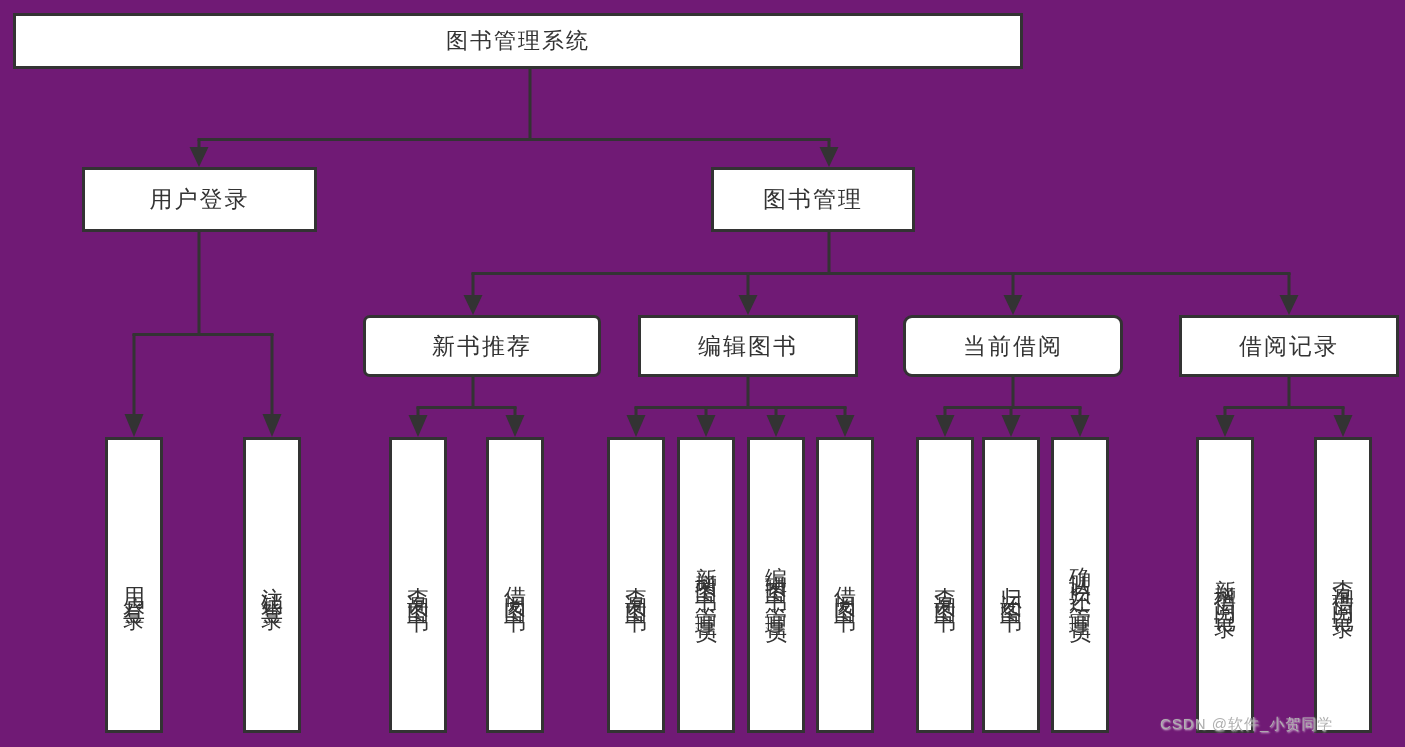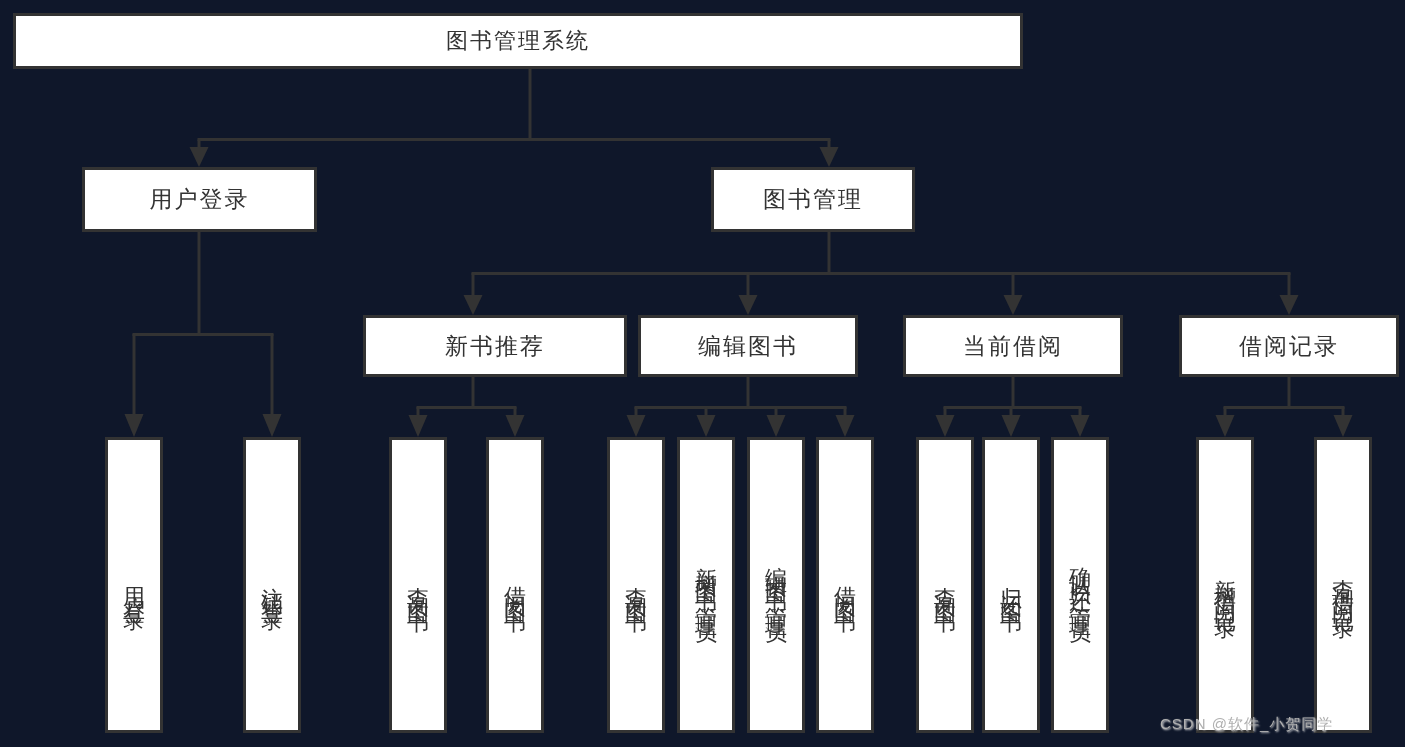--- a/index.html
+++ b/index.html
@@ -1,17 +1,17 @@
 <!DOCTYPE html>
 <html><head>
 <meta charset="utf-8">
 <style>
   html,body{margin:0;padding:0;background:#ffffff;}
   #canvas{
-    position:relative;width:1405px;height:747px;background:#0f172a;overflow:hidden;
+    position:relative;width:1405px;height:747px;background:#701a75;overflow:hidden;
     font-family:"Liberation Sans","DejaVu Sans",sans-serif;color:#333333;
   }
   #connectors{position:absolute;left:0;top:0;z-index:1;}
   .box{
     position:absolute;z-index:2;box-sizing:border-box;
     border:3px solid #333333;background:#ffffff;
     display:flex;align-items:center;justify-content:center;
     font-size:23px;letter-spacing:2px;color:#333333;white-space:nowrap;
   }
   .box.root{font-size:22px;}
@@ -99,23 +99,23 @@
       <polygon points="1215.5,415 1234.5,415 1225,437"></polygon>
       <polygon points="1333.5,415 1352.5,415 1343,437"></polygon>
     </g>
   </svg>
 
   <div class="box root" style="left:13px;top:13px;width:1010px;height:56px;">图书管理系统</div>
 
   <div class="box" style="left:82px;top:167px;width:235px;height:65px;">用户登录</div>
   <div class="box" style="left:711px;top:167px;width:204px;height:65px;">图书管理</div>
 
-  <div class="box" style="left:363px;top:315px;width:264px;height:62px;">新书推荐</div>
+  <div class="box" style="left:363px;top:315px;width:238px;height:62px;border-radius:7px;">新书推荐</div>
   <div class="box" style="left:638px;top:315px;width:220px;height:62px;">编辑图书</div>
-  <div class="box" style="left:903px;top:315px;width:220px;height:62px;">当前借阅</div>
+  <div class="box" style="left:903px;top:315px;width:220px;height:62px;border-radius:9px;">当前借阅</div>
   <div class="box" style="left:1179px;top:315px;width:220px;height:62px;">借阅记录</div>
 
   <div class="leaf" style="left:105px;">
     <span>用户登录</span>
   </div>
   <div class="leaf" style="left:243px;">
     <span>注销登录</span>
   </div>
 
   <div class="leaf" style="left:389px;">

